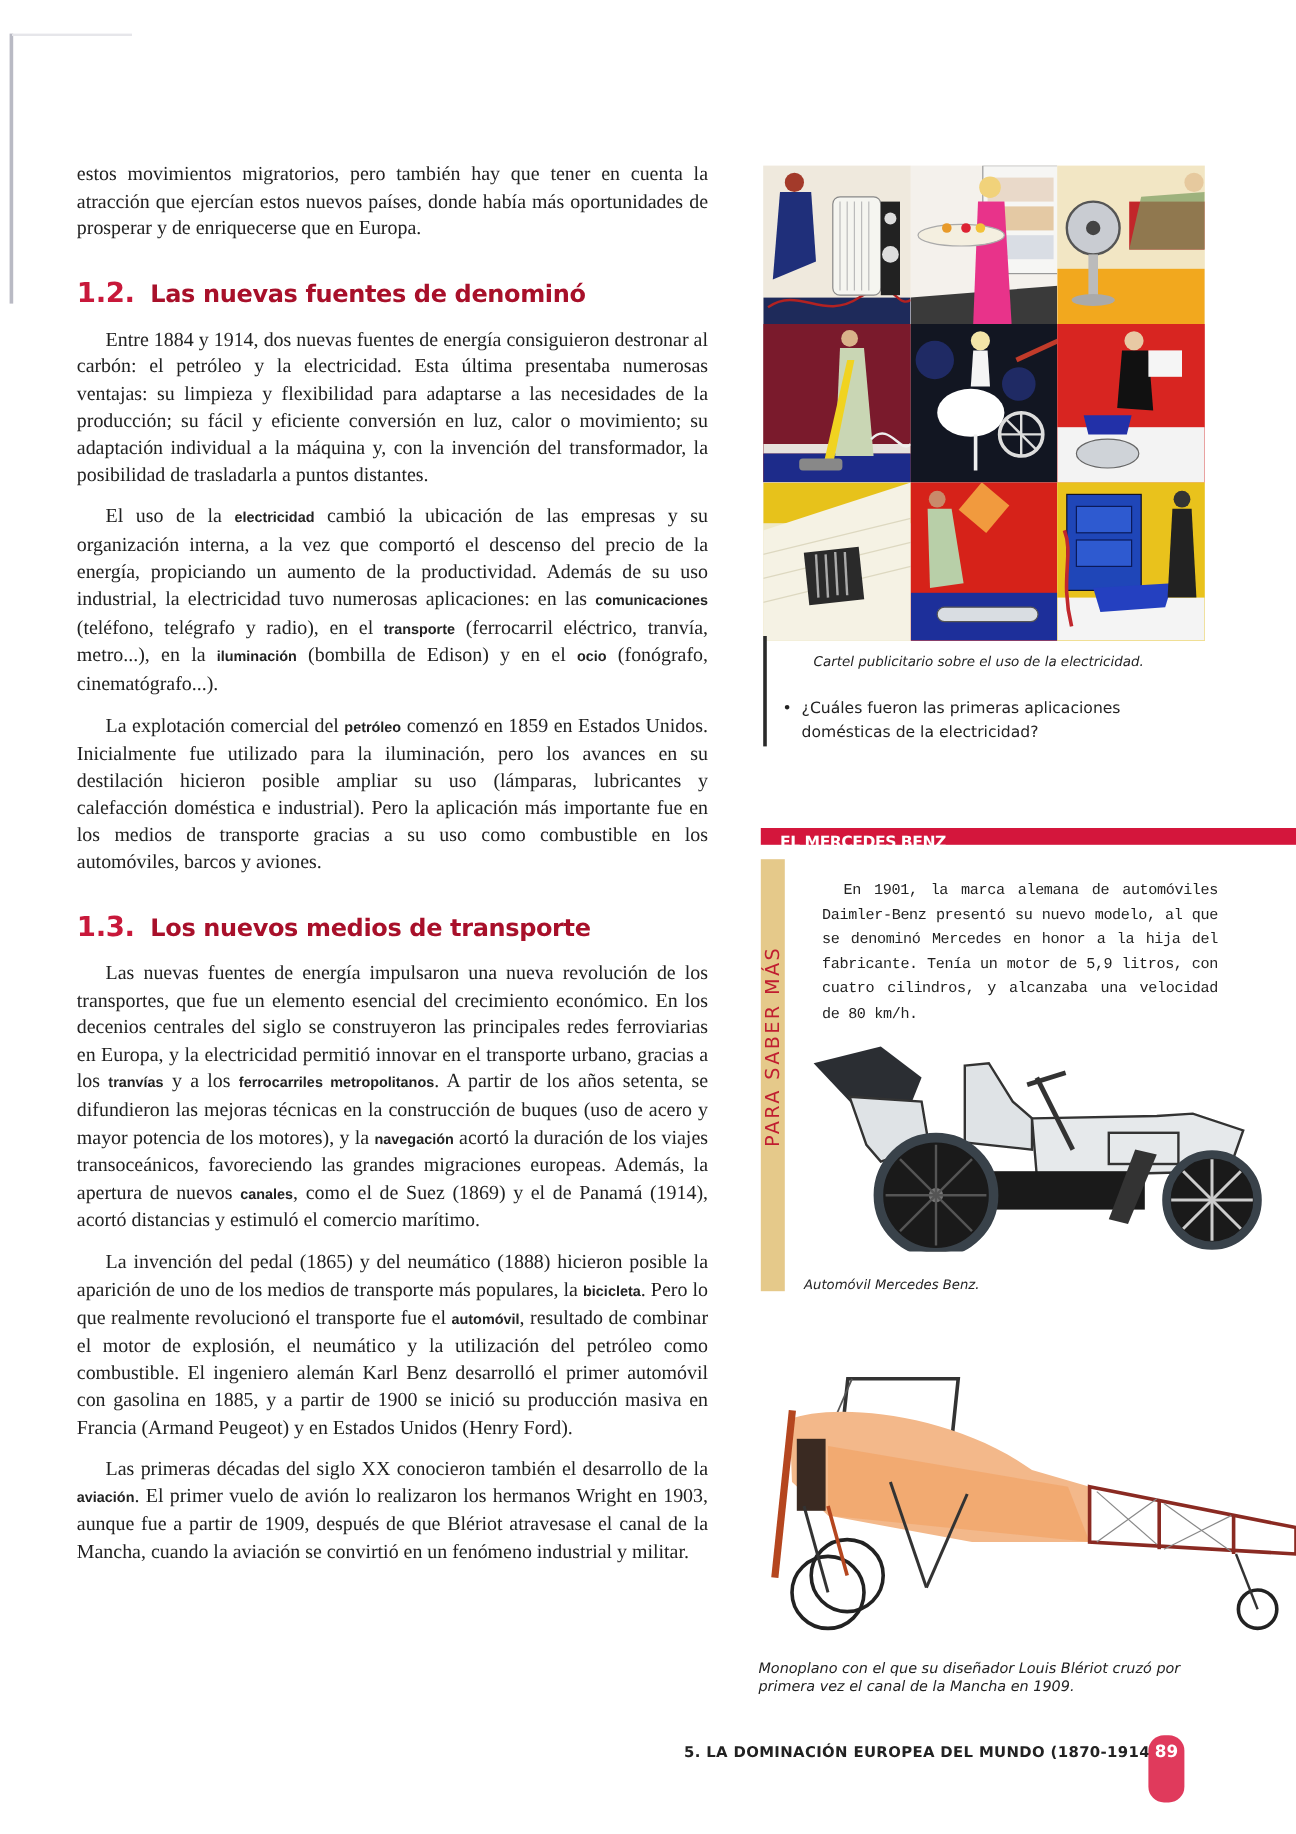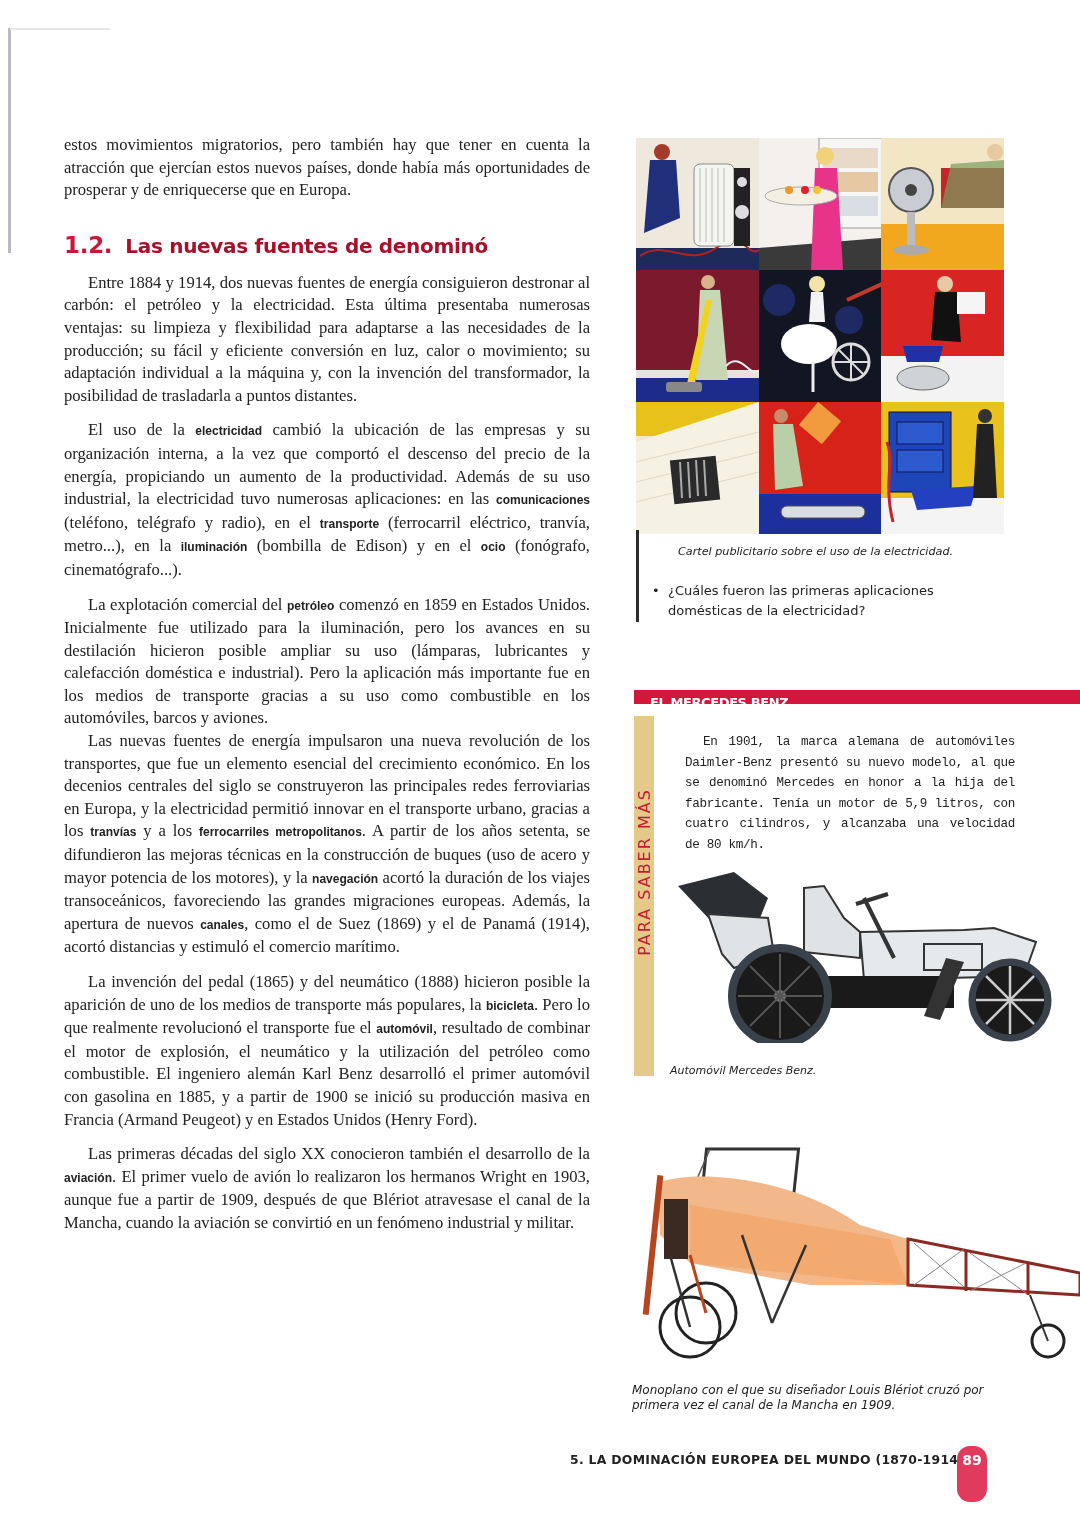--- a/index.html
+++ b/index.html
@@ -76,20 +76,23 @@
   <h2 class="heading" style="margin-top:30px;margin-bottom:14px;">
     <span class="num">1.2.</span><span class="title">Las nuevas fuentes de denominó</span>
   </h2>
 
   <p class="para">Entre 1884 y 1914, dos nuevas fuentes de energía consiguieron destronar al carbón: el petróleo y la electricidad. Esta última presentaba numerosas ventajas: su limpieza y flexibilidad para adaptarse a las necesidades de la producción; su fácil y eficiente conversión en luz, calor o movimiento; su adaptación individual a la máquina y, con la invención del transformador, la posibilidad de trasladarla a puntos distantes.</p>
 
   <p class="para" style="margin-top:12px;"><span>El uso de la </span><b>electricidad</b><span> cambió la ubicación de las empresas y su organización interna, a la vez que comportó el descenso del precio de la energía, propiciando un aumento de la productividad. Además de su uso industrial, la electricidad tuvo numerosas aplicaciones: en las </span><b>comunicaciones</b><span> (teléfono, telégrafo y radio), en el </span><b>transporte</b><span> (ferrocarril eléctrico, tranvía, metro...), en la </span><b>iluminación</b><span> (bombilla de Edison) y en el </span><b>ocio</b><span> (fonógrafo, cinematógrafo...).</span></p>
 
   <p class="para" style="margin-top:12px;"><span>La explotación comercial del </span><b>petróleo</b><span> comenzó en 1859 en Estados Unidos. Inicialmente fue utilizado para la iluminación, pero los avances en su destilación hicieron posible ampliar su uso (lámparas, lubricantes y calefacción doméstica e industrial). Pero la aplicación más importante fue en los medios de transporte gracias a su uso como combustible en los automóviles, barcos y aviones.</span></p>
 
+  <h2 class="heading" style="margin-top:30px;margin-bottom:14px;">
+    <span class="num">1.3.</span><span class="title">Los nuevos medios de transporte</span>
+  </h2>
 
   <p class="para"><span>Las nuevas fuentes de energía impulsaron una nueva revolución de los transportes, que fue un elemento esencial del crecimiento económico. En los decenios centrales del siglo se construyeron las principales redes ferroviarias en Europa, y la electricidad permitió innovar en el transporte urbano, gracias a los </span><b>tranvías</b><span> y a los </span><b>ferrocarriles metropolitanos</b><span>. A partir de los años setenta, se difundieron las mejoras técnicas en la construcción de buques (uso de acero y mayor potencia de los motores), y la </span><b>navegación</b><span> acortó la duración de los viajes transoceánicos, favoreciendo las grandes migraciones europeas. Además, la apertura de nuevos </span><b>canales</b><span>, como el de Suez (1869) y el de Panamá (1914), acortó distancias y estimuló el comercio marítimo.</span></p>
 
   <p class="para" style="margin-top:12px;"><span>La invención del pedal (1865) y del neumático (1888) hicieron posible la aparición de uno de los medios de transporte más populares, la </span><b>bicicleta</b><span>. Pero lo que realmente revolucionó el transporte fue el </span><b>automóvil</b><span>, resultado de combinar el motor de explosión, el neumático y la utilización del petróleo como combustible. El ingeniero alemán Karl Benz desarrolló el primer automóvil con gasolina en 1885, y a partir de 1900 se inició su producción masiva en Francia (Armand Peugeot) y en Estados Unidos (Henry Ford).</span></p>
 
   <p class="para" style="margin-top:12px;"><span>Las primeras décadas del siglo XX conocieron también el desarrollo de la </span><b>aviación</b><span>. El primer vuelo de avión lo realizaron los hermanos Wright en 1903, aunque fue a partir de 1909, después de que Blériot atravesase el canal de la Mancha, cuando la aviación se convirtió en un fenómeno industrial y militar.</span></p>
 </div>
 
 <div class="poster">
   <div class="cell" style="background:#efe9dd;">

